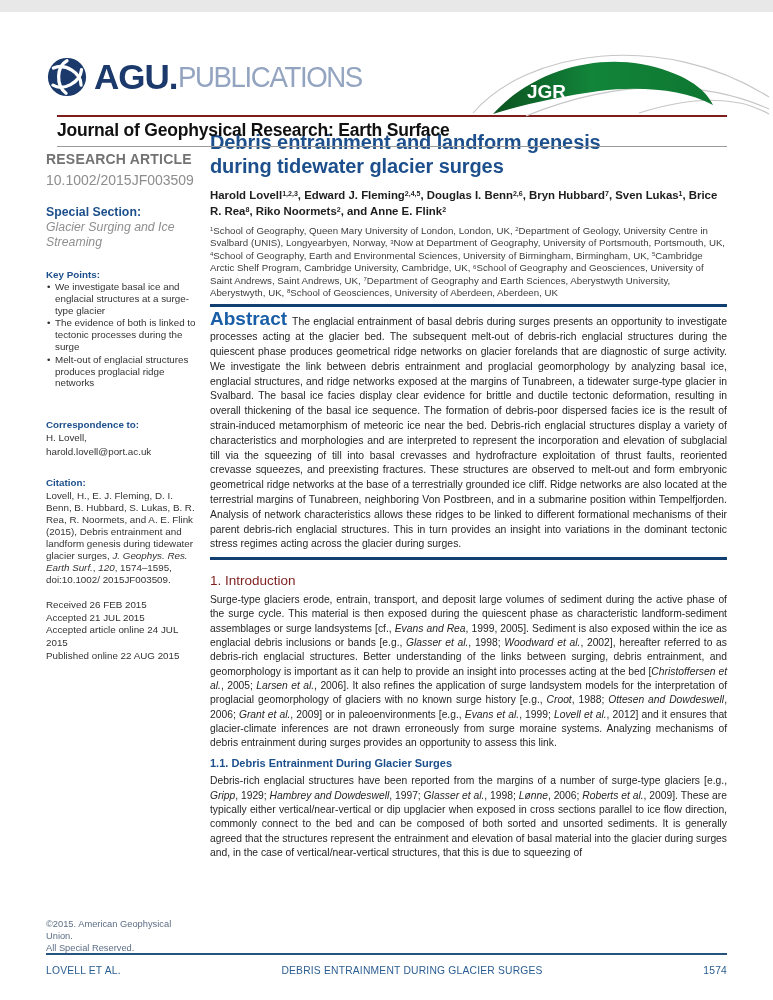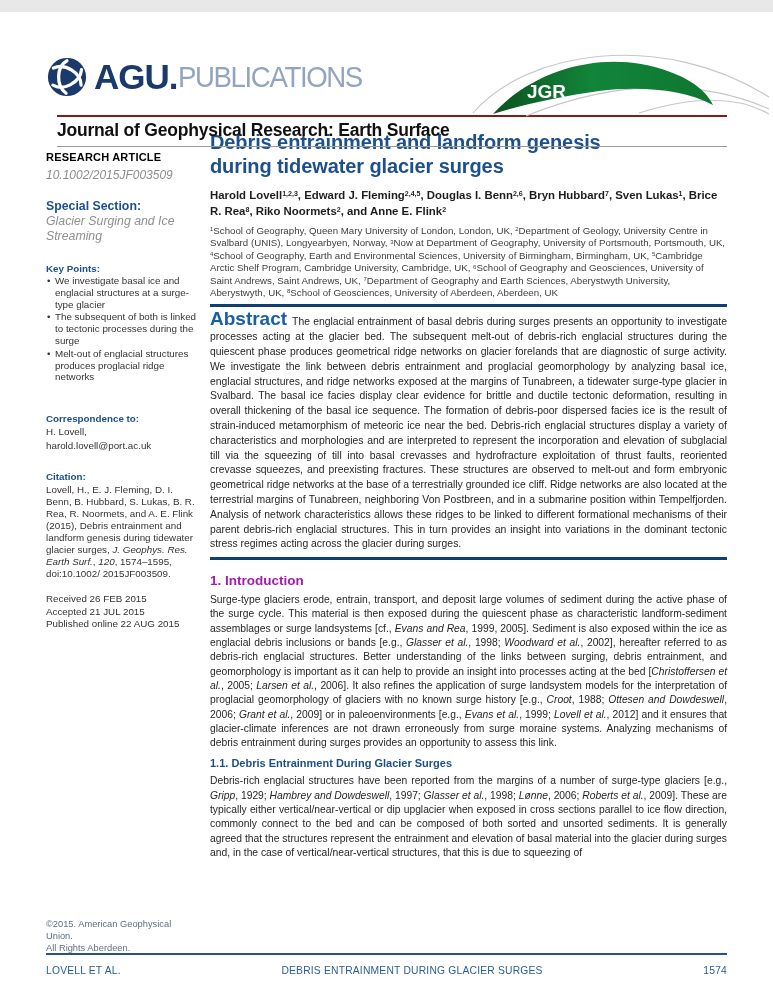--- a/index.html
+++ b/index.html
@@ -18,22 +18,22 @@
   .pubs-word { font-size:30px; font-weight:400; color:#93a4c0; letter-spacing:-1.5px; line-height:42px; transform:scaleX(.92); transform-origin:left; }
   .jgr-badge { position:absolute; right:2px; top:27px; width:300px; height:79px; z-index:2; }
   .journal-bar {
     position:absolute; left:57px; right:46px; top:103px; z-index:1;
     border-top:2px solid #7f1d1d; border-bottom:1px solid #9b9b9b;
     padding:3px 0 5px 0;
   }
   .journal-bar span { font-size:17.5px; font-weight:700; color:#101010; letter-spacing:-0.2px; }
   
   .sidebar { position:absolute; left:46px; top:139px; width:154px; }
-  .sb-type { font-size:11px; font-weight:800; color:#000000; letter-spacing:.2px; }
-  .sb-doi  { font-size:12px; color:#8d8d8d; margin-top:5px;font-style:italic; }
+  .sb-type { font-size:14px; font-weight:800; color:#737373; letter-spacing:.2px; }
+  .sb-doi  { font-size:14px; color:#8d8d8d; margin-top:5px; }
   .sb-h2   { font-size:12.3px; font-weight:700; color:#1c4f8c; margin-top:17px; }
   .sb-ss   { font-size:12.3px; color:#8f8f8f; line-height:15px; margin-top:1px;font-style:italic; }
   .sb-h3   { font-size:9.8px;  font-weight:700; color:#1c4f8c; margin-top:19px; }
   .kp-item { font-size:9.8px; color:#333; line-height:11.8px; padding-left:9px; position:relative; margin-top:1px; }
   .kp-item::before { content:"•"; position:absolute; left:1px; top:0; color:#333; }
   .sb-block { font-size:9.8px; color:#333; line-height:12px; margin-top:2px; }
   .sb-corr { margin-top:30px; }
   .sb-cit  { margin-top:19px; }
   .sb-hist { margin-top:13px; }
   .sb-hist div { line-height:12.6px; }
@@ -41,21 +41,21 @@
   
   .main { position:absolute; left:210px; top:119px; width:517px; }
   .art-title { font-size:20px; font-weight:700; color:#1c4f8c; line-height:23.5px; max-width:445px; letter-spacing:-0.1px; }
   .authors { margin-top:9px; font-size:11.4px; font-weight:700; color:#1d1d1d; line-height:16px; }
   .affils  { margin-top:6px; font-size:9.7px; color:#3d3d3d; line-height:12.4px; text-align:left; }
   sup { font-size:62%; line-height:0; position:relative; vertical-align:baseline; top:-0.45em; }
   .rule  { border-top:3px solid #123f72; margin-top:5px; }
   .rule2 { border-top:3px solid #123f72; margin-top:5px; }
   .abstract { margin-top:5px; font-size:10.4px; line-height:14.8px; text-align:justify; color:#262626; }
   .abs-label { font-size:19px; font-weight:700; color:#1a5ea8; padding-right:5px; }
-  .sec-h { margin-top:13px; font-size:13.5px; font-weight:700; color:#a21caf; }
+  .sec-h { margin-top:13px; font-size:13.5px; font-weight:400; color:#7f1d1d; }
   .para  { margin-top:5px; font-size:10.3px; line-height:14.3px; text-align:justify; color:#262626; }
   .sub-h { margin-top:7px; font-size:11px; font-weight:700; color:#1c4f8c; }
   
   .footer-rule { position:absolute; left:46px; right:46px; top:941px; border-top:2px solid #27537f; }
   .footer { position:absolute; left:46px; right:46px; top:953px; display:flex; justify-content:space-between; align-items:baseline; }
   .footer span { font-size:10.3px; color:#2a5d92; letter-spacing:.2px; }
 </style>
 </head>
 <body>
 
@@ -99,40 +99,41 @@
 
   <aside class="sidebar">
     <div class="sb-type">RESEARCH ARTICLE</div>
     <div class="sb-doi">10.1002/2015JF003509</div>
 
     <div class="sb-h2">Special Section:</div>
     <div class="sb-ss">Glacier Surging and Ice Streaming</div>
 
     <div class="sb-h3">Key Points:</div>
     <div class="kp-item">We investigate basal ice and englacial structures at a surge-type glacier</div>
-    <div class="kp-item">The subsequent of both is linked to tectonic processes during the surge</div>
+    <div class="kp-item">The evidence of both is linked to tectonic processes during the surge</div>
     <div class="kp-item">Melt-out of englacial structures produces proglacial ridge networks</div>
 
     <div class="sb-h3 sb-corr">Correspondence to:</div>
     <div class="sb-block">H. Lovell,</div>
     <div class="sb-block">harold.lovell@port.ac.uk</div>
 
     <div class="sb-h3 sb-cit">Citation:</div>
     <div class="sb-block">Lovell, H., E. J. Fleming, D. I. Benn, B. Hubbard, S. Lukas, B. R. Rea, R. Noormets, and A. E. Flink (2015), Debris entrainment and landform genesis during tidewater glacier surges, <i>J. Geophys. Res. Earth Surf.</i>, <i>120</i>, 1574–1595, doi:10.1002/ 2015JF003509.</div>
 
     <div class="sb-block sb-hist">
       <div>Received 26 FEB 2015</div>
       <div>Accepted 21 JUL 2015</div>
+      <div>Accepted article online 24 JUL 2015</div>
       <div>Published online 22 AUG 2015</div>
     </div>
   </aside>
 
   <div class="copyright">
     <div>©2015. American Geophysical Union.</div>
-    <div>All Rights Aberdeen.</div>
+    <div>All Special Reserved.</div>
   </div>
 
   <main class="main">
     <h1 class="art-title">Debris entrainment and landform genesis during tidewater glacier surges</h1>
 
     <div class="authors">Harold Lovell<sup>1,2,3</sup>, Edward J. Fleming<sup>2,4,5</sup>, Douglas I. Benn<sup>2,6</sup>, Bryn Hubbard<sup>7</sup>, Sven Lukas<sup>1</sup>, Brice R. Rea<sup>8</sup>, Riko Noormets<sup>2</sup>, and Anne E. Flink<sup>2</sup></div>
 
     <div class="affils"><sup>1</sup>School of Geography, Queen Mary University of London, London, UK, <sup>2</sup>Department of Geology, University Centre in Svalbard (UNIS), Longyearbyen, Norway, <sup>3</sup>Now at Department of Geography, University of Portsmouth, Portsmouth, UK, <sup>4</sup>School of Geography, Earth and Environmental Sciences, University of Birmingham, Birmingham, UK, <sup>5</sup>Cambridge Arctic Shelf Program, Cambridge University, Cambridge, UK, <sup>6</sup>School of Geography and Geosciences, University of Saint Andrews, Saint Andrews, UK, <sup>7</sup>Department of Geography and Earth Sciences, Aberystwyth University, Aberystwyth, UK, <sup>8</sup>School of Geosciences, University of Aberdeen, Aberdeen, UK</div>
 
     <div class="rule"></div>

